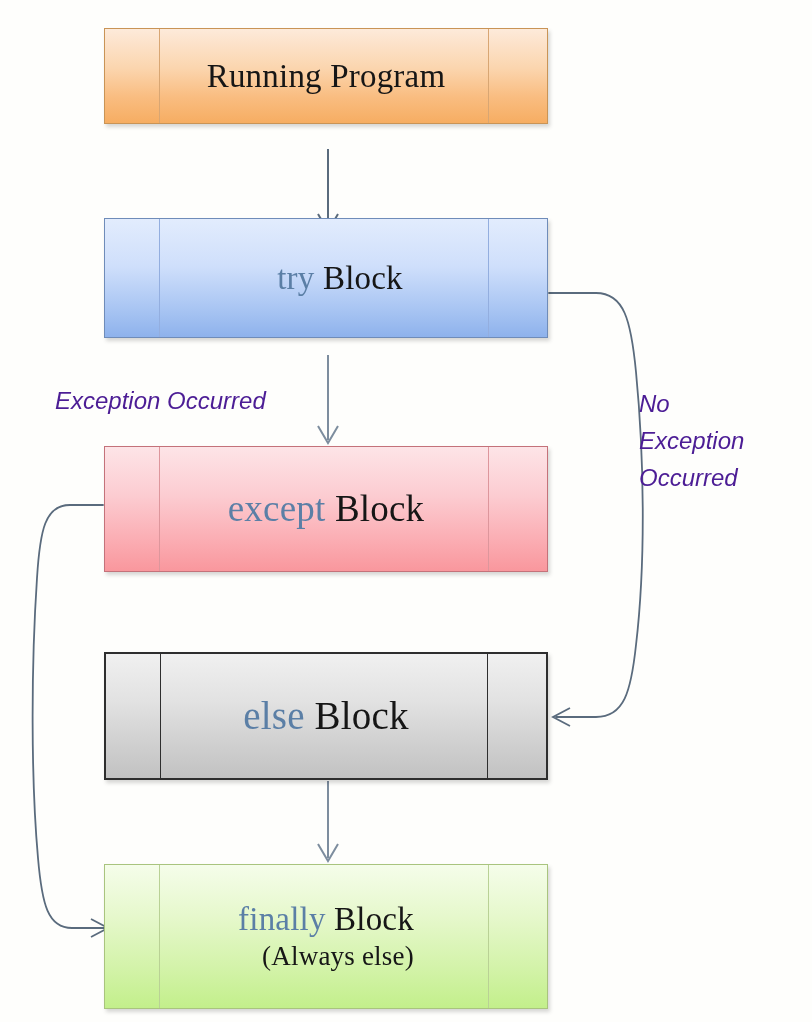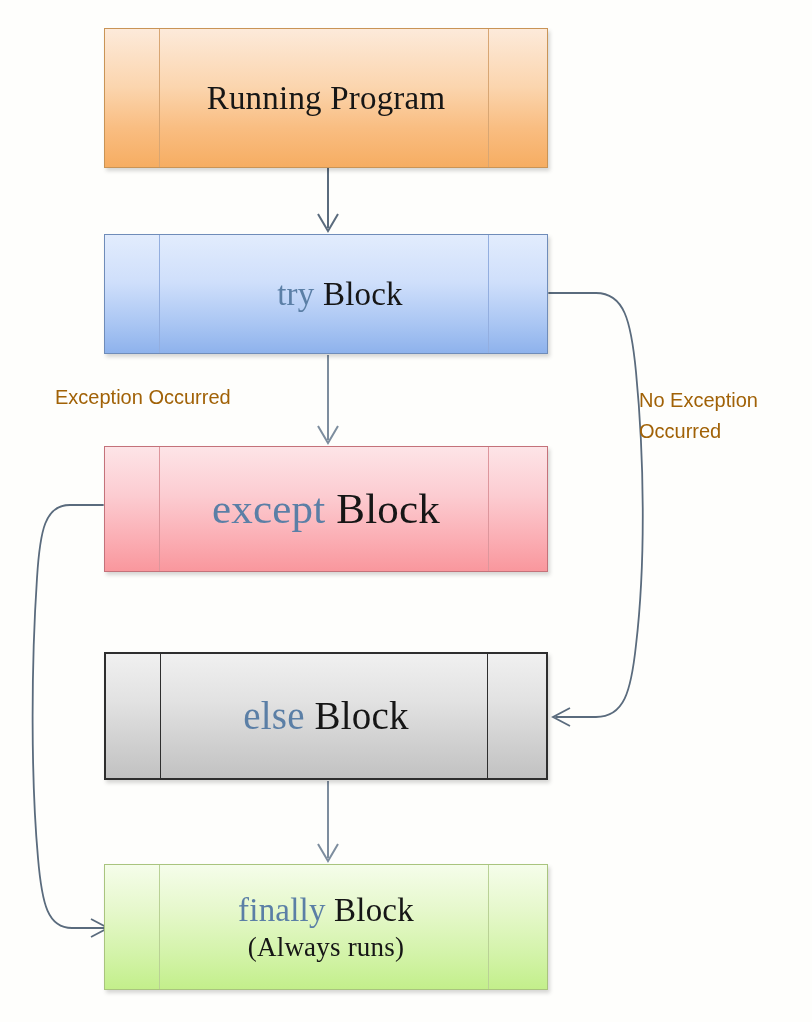--- a/index.html
+++ b/index.html
@@ -65,69 +65,71 @@
   }
   .sub {
     display: block;
     color: #161616;
     font-size: 27px;
     margin-top: 2px;
   }
 
   
   #node-running {
-    top: 28px; height: 140px;
+    top: 28px; height: 96px;
     background: linear-gradient(to bottom, #fdeada 0%, #fbd5ae 42%, #f9bd81 72%, #f6ad62 100%);
     border-color: #c99456;
   }
   #node-running .rule { border-left-color: #d8a673; }
   #node-running .label { font-size: 33px; color: #161616; }
 
   #node-try {
-    top: 234px; height: 120px;
+    top: 218px; height: 120px;
     background: linear-gradient(to bottom, #e2ecfd 0%, #cfdffb 40%, #aac6f3 75%, #8eb2ec 100%);
     border-color: #6f8cb9;
     padding-left: 28px;
   }
   #node-try .rule { border-left-color: #93aedf; }
   #node-try .label { font-size: 33px; }
 
   #node-except {
     top: 446px; height: 126px;
     background: linear-gradient(to bottom, #fde4e7 0%, #fccdd2 38%, #fbaeb4 74%, #f9979d 100%);
     border-color: #c4727a;
   }
   #node-except .rule { border-left-color: #dd969c; }
-  #node-except .label { font-size: 43px; }
+  #node-except .label { font-size: 37px; }
 
   #node-else {
     top: 652px; height: 128px;
     background: linear-gradient(to bottom, #f0f0f0 0%, #e2e2e2 38%, #d0d0d0 72%, #c2c2c2 100%);
     border-color: #2e2e2e;
     border-width: 2px;
   }
   #node-else .rule { border-left-color: #2e2e2e; }
   #node-else .label { font-size: 39px; }
 
   #node-finally {
-    top: 864px; height: 126px;
+    top: 864px; height: 145px;
     background: linear-gradient(to bottom, #f5fdea 0%, #e6f8cc 36%, #d3f3a9 72%, #c3ef8b 100%);
     border-color: #a9c47e;
+    text-align: right;
   }
   #node-finally .rule { border-left-color: #b9d195; }
   #node-finally .label { font-size: 33px; }
 
   
   .edge-label {
     position: absolute;
     font-family: "Liberation Sans", sans-serif;
-    font-size: 20px;
-    color: #a16207;
+    font-size: 24px;
+    color: #4c1d95;
     line-height: 1.55;
     white-space: pre-line;
+    font-style: italic;
   }
   #label-exception    { left: 55px;  top: 382px; }
   #label-no-exception { left: 639px; top: 385px; width: 140px; }
 </style>
 </head>
 <body>
 
 <div id="canvas">
 
   <svg id="edges" viewBox="0 0 812 1022" width="812" height="1022" xmlns="http://www.w3.org/2000/svg">
@@ -182,21 +184,21 @@
     <span class="rule left"></span>
     <span class="rule right"></span>
     <span class="label"><span class="kw">else</span><span class="plain"> Block</span></span>
   </div>
 
   <div class="node" id="node-finally">
     <span class="rule left"></span>
     <span class="rule right"></span>
     <span class="label">
       <span><span class="kw">finally</span><span class="plain"> Block</span></span>
-      <span class="sub">(Always runs)</span>
+      <span class="sub">(Always else)</span>
     </span>
   </div>
 
   <div class="edge-label" id="label-exception">Exception Occurred</div>
 
   <div class="edge-label" id="label-no-exception">No Exception
 Occurred</div>
 
 </div>
 

